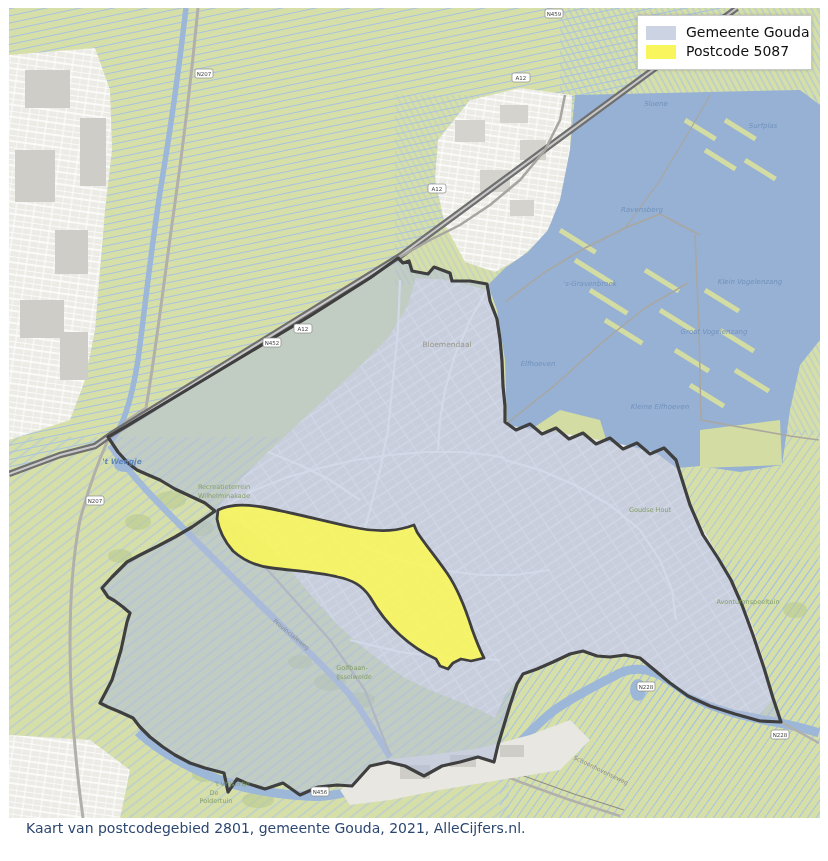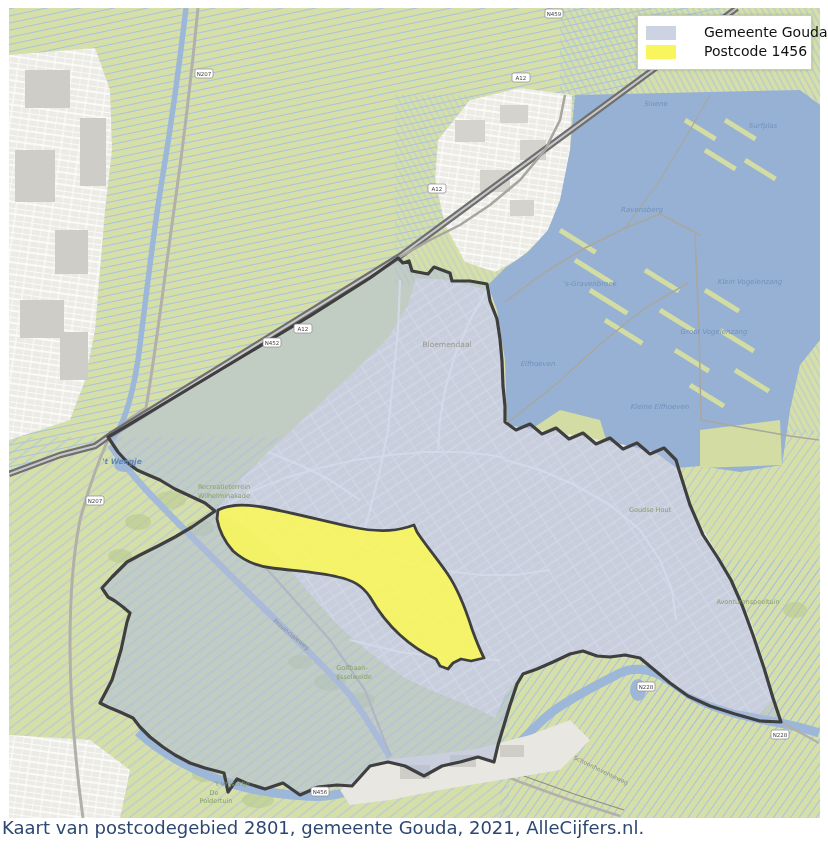--- a/index.html
+++ b/index.html
@@ -6,25 +6,25 @@
     --c-gemeente:#ccd4e3; --c-postcode:#f8f65c; --c-boundary:#3f3f3f;
     --c-water:#96b1d3; --c-field:#d7dfa9; --c-caption:#2c4770;
   }
   html,body{margin:0;padding:0;background:#fff;}
   .stage{position:relative;width:828px;height:861px;background:#fff;overflow:hidden;
          font-family:"DejaVu Sans",sans-serif;}
   .map-svg{position:absolute;left:9px;top:8px;width:811px;height:810px;display:block;}
   .legend{position:absolute;left:637px;top:15px;width:175px;background:#fff;
           border:1px solid #c9c9c9;box-shadow:0 0 3px rgba(0,0,0,.18);
           padding:6px 8px 7px 8px;box-sizing:border-box;}
-  .legend-row{display:flex;align-items:center;margin:2px 0;gap:18px;}
+  .legend-row{display:flex;align-items:center;margin:2px 0;}
   .legend-swatch{width:30px;height:14px;margin-right:10px;flex:0 0 auto;}
   .legend-label{font-size:14px;color:#111;white-space:nowrap;line-height:17px;}
-  .caption{position:absolute;left:2px;top:820px;color:var(--c-caption);
-           font-size:18px;line-height:16.5px;white-space:nowrap;}
+  .caption{position:absolute;left:26px;top:820px;color:var(--c-caption);
+           font-size:14px;line-height:16.5px;white-space:nowrap;}
   text{font-family:"DejaVu Sans",sans-serif;}
   .lbl-blue{fill:#7291bc;font-style:italic;font-size:7px;}
   .lbl-blue-bold{fill:#5f86b8;font-style:italic;font-weight:bold;font-size:7.5px;}
   .lbl-gray{fill:#9a998f;font-size:7.5px;}
   .lbl-green{fill:#87a06b;font-size:6.5px;}
   .lbl-road{fill:#8f8d86;font-size:6px;}
   .shield-text{fill:#444;font-size:5.5px;}
 </style>
 </head>
 <body>
@@ -254,21 +254,21 @@
   </svg>
 
   <div class="legend">
     <div id="legend-rows">
         <div class="legend-row">
           <span class="legend-swatch" style="background-color: rgb(204, 212, 227);"></span>
           <span class="legend-label">Gemeente Gouda</span>
         </div>
         <div class="legend-row">
           <span class="legend-swatch" style="background-color: rgb(248, 246, 92);"></span>
-          <span class="legend-label">Postcode 1456</span>
+          <span class="legend-label">Postcode 5087</span>
         </div>
       </div>
   </div>
 
   <div class="caption">
     <div>Kaart van postcodegebied 2801, gemeente Gouda, 2021, AlleCijfers.nl.</div>
   </div>
 </div>
 
 </body></html>

